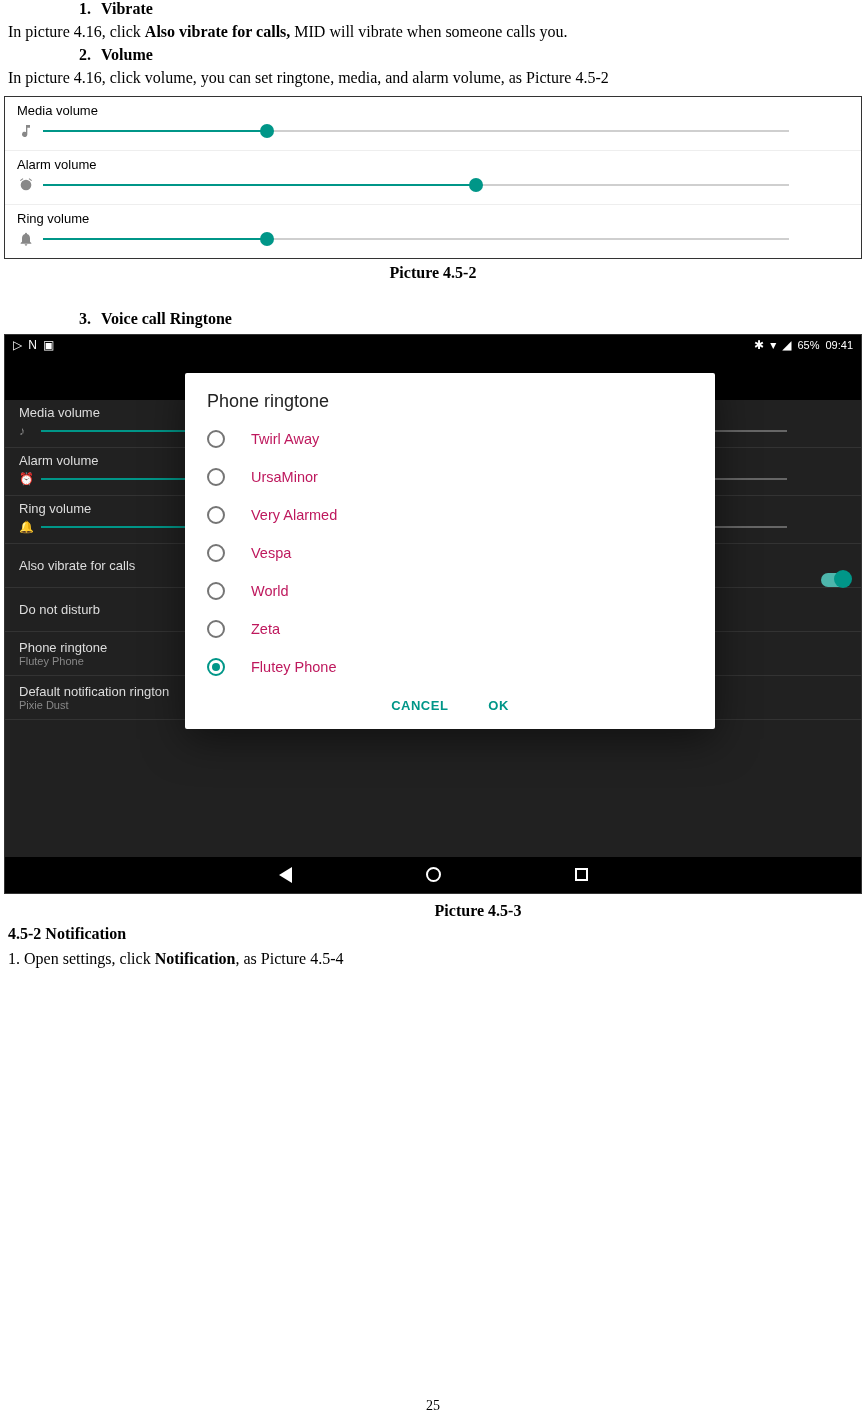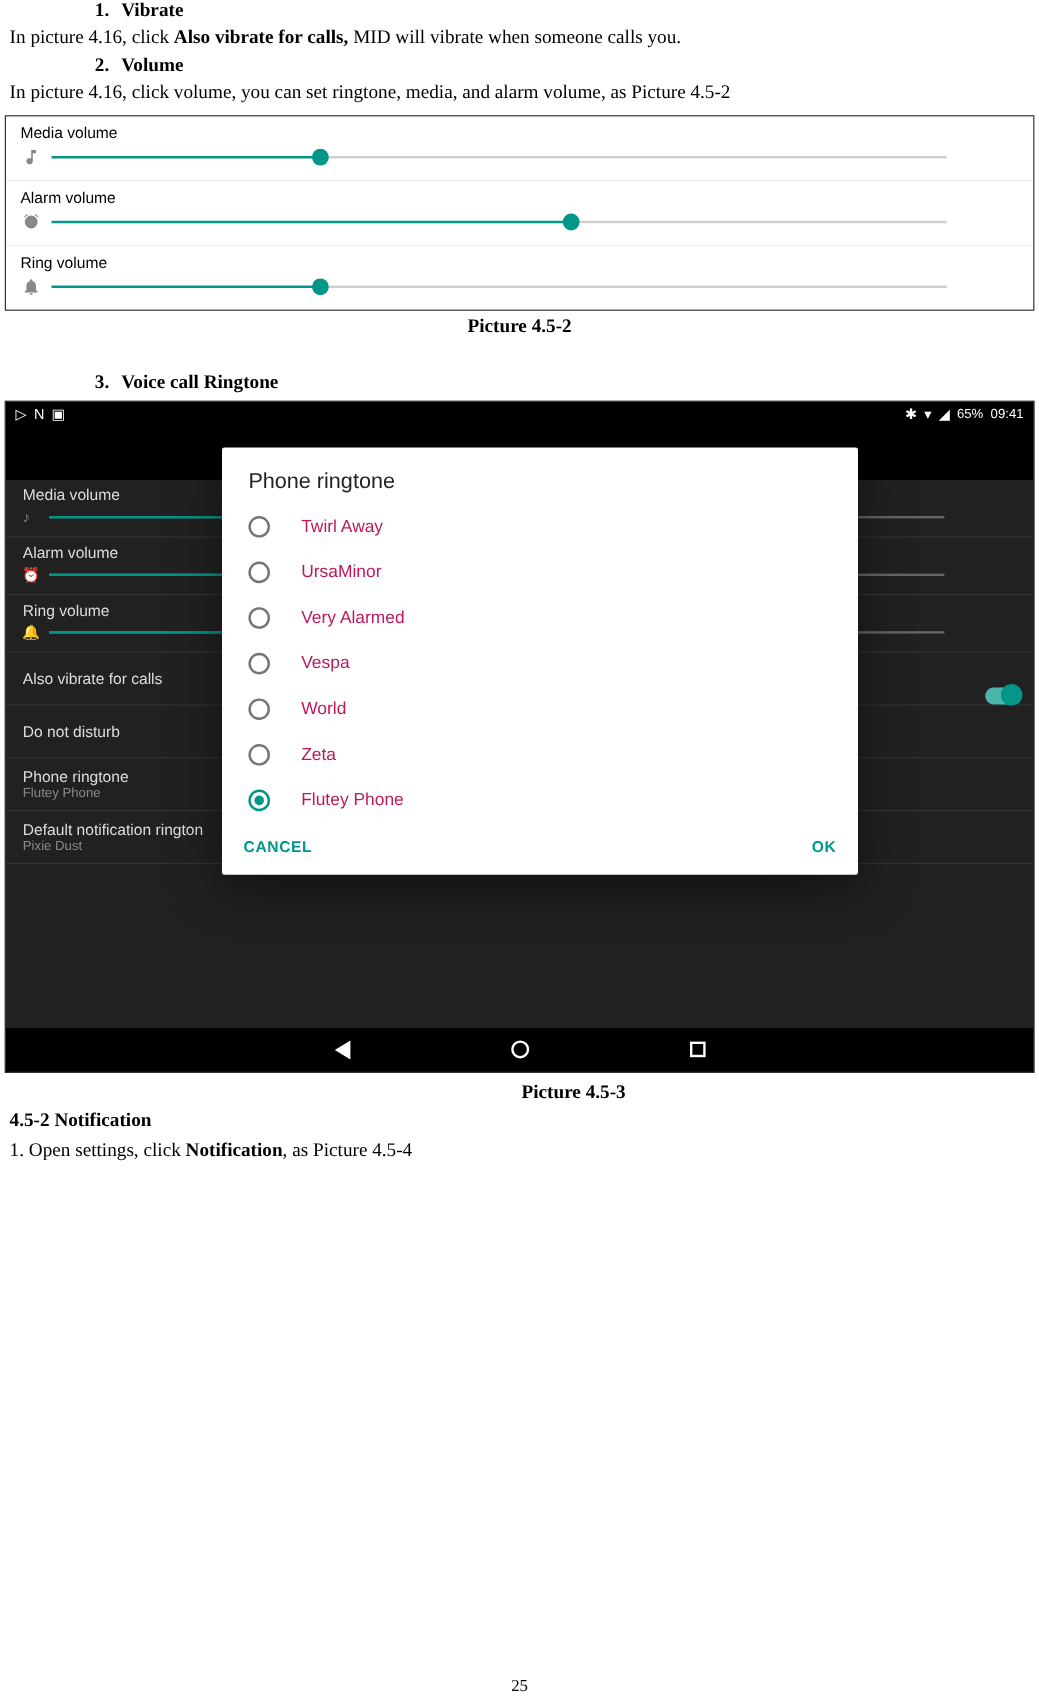--- a/index.html
+++ b/index.html
@@ -136,21 +136,21 @@
     .radio-item {
       display: flex;
       align-items: center;
       padding: 10px 18px;
       font-size: 14.5px;
       color: #be185d;
     }
     .radio { width: 18px; height: 18px; border-radius: 50%; border: 2px solid #757575; margin-right: 26px; position: relative; flex-shrink: 0; }
     .radio.selected { border-color: #009688; }
     .radio.selected::after { content: ''; position: absolute; top: 3px; left: 3px; right: 3px; bottom: 3px; border-radius: 50%; background: #009688; }
-    .dialog-actions { display: flex; justify-content: space-between; padding: 6px 10px 10px; gap: 24px; }
+    .dialog-actions { display: flex; justify-content: center; padding: 6px 10px 10px; gap: 24px; }
     .dialog-btn { font-size: 13px; font-weight: 600; color: #009688; letter-spacing: 0.5px; cursor: pointer; padding: 6px 8px; }
 
     .navbar {
       position: absolute;
       bottom: 0;
       left: 0;
       right: 0;
       height: 36px;
       background: #000;
       display: flex;

